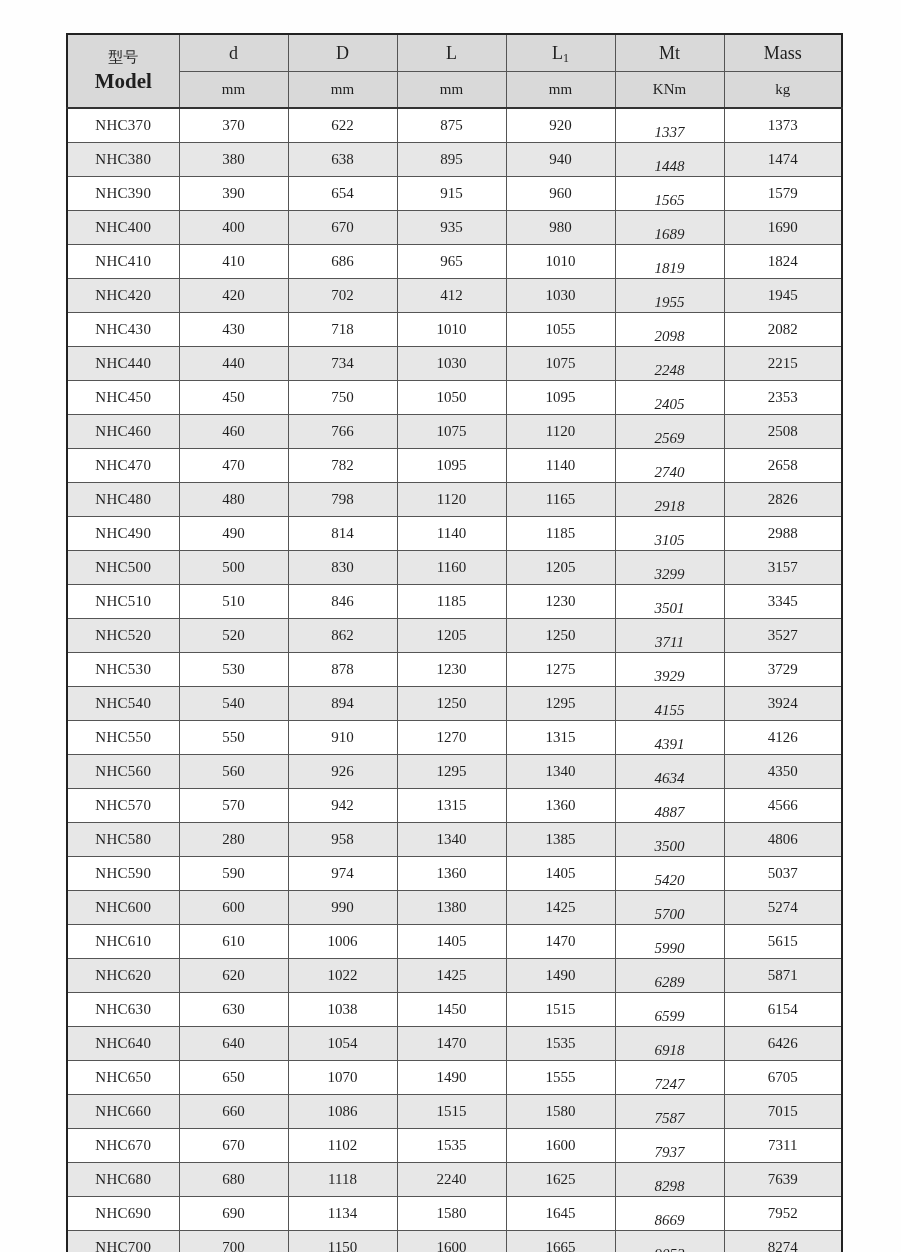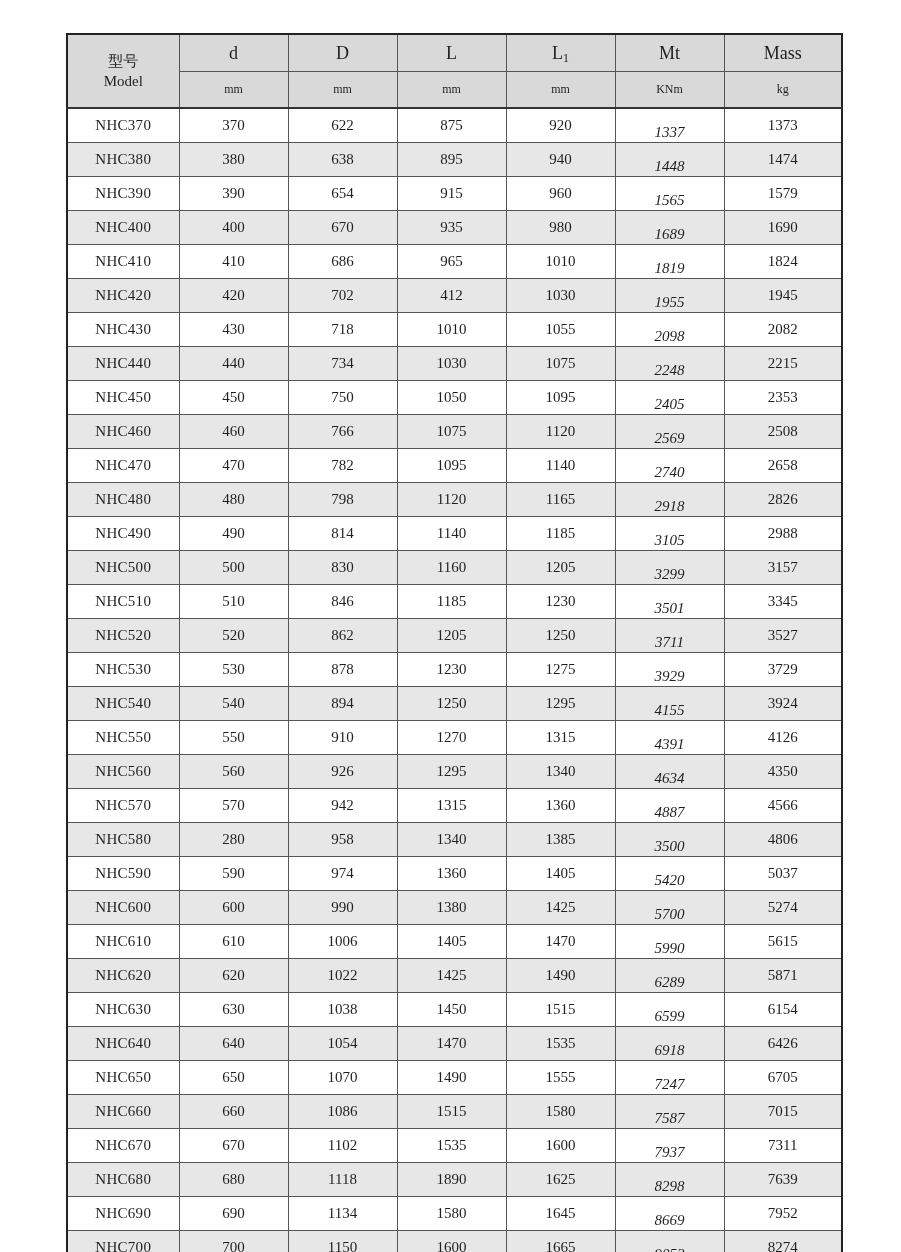--- a/index.html
+++ b/index.html
@@ -38,29 +38,29 @@
   col.c-model { width: 112px; }
   col.c-d     { width: 109px; }
   col.c-D     { width: 109px; }
   col.c-L     { width: 109px; }
   col.c-L1    { width: 109px; }
   col.c-Mt    { width: 109px; }
   col.c-mass  { width: 118px; }
 
   thead th { background: #d9d9d9; }
   thead tr.hdr-top th { height: 36px; font-size: 18px; }
-  thead tr.hdr-units th { height: 35px; font-size: 12px; }
+  thead tr.hdr-units th { height: 35px; font-size: 15px; }
   thead { border-bottom: 2px solid #333333; }
 
   th.model-th {
     font-size: 16px;
     line-height: 1.35;
   }
   th.model-th .cn { font-size: 15px; }
-  th.model-th .en { font-size: 15px; }
+  th.model-th .en { font-size: 21px; font-weight: bold; }
 
   sub.l1-sub { font-size: 12px; vertical-align: -3px; line-height: 0; }
 
   tbody td {
     height: 33px;
     font-size: 15px;
     background: #ffffff;
   }
   tbody tr:nth-child(even) td { background: #e7e7e7; }
   tbody td.model-cell { font-size: 15px; letter-spacing: 0.3px; }
@@ -380,21 +380,21 @@
       <td><span class="cell-val">1102</span></td>
       <td><span class="cell-val">1535</span></td>
       <td><span class="cell-val">1600</span></td>
       <td><span class="cell-val mt-shift">7937</span></td>
       <td><span class="cell-val">7311</span></td>
     </tr>
         <tr>
       <td class="model-cell"><span class="cell-val">NHC680</span></td>
       <td><span class="cell-val">680</span></td>
       <td><span class="cell-val">1118</span></td>
-      <td><span class="cell-val">1890</span></td>
+      <td><span class="cell-val">2240</span></td>
       <td><span class="cell-val">1625</span></td>
       <td><span class="cell-val mt-shift">8298</span></td>
       <td><span class="cell-val">7639</span></td>
     </tr>
         <tr>
       <td class="model-cell"><span class="cell-val">NHC690</span></td>
       <td><span class="cell-val">690</span></td>
       <td><span class="cell-val">1134</span></td>
       <td><span class="cell-val">1580</span></td>
       <td><span class="cell-val">1645</span></td>

